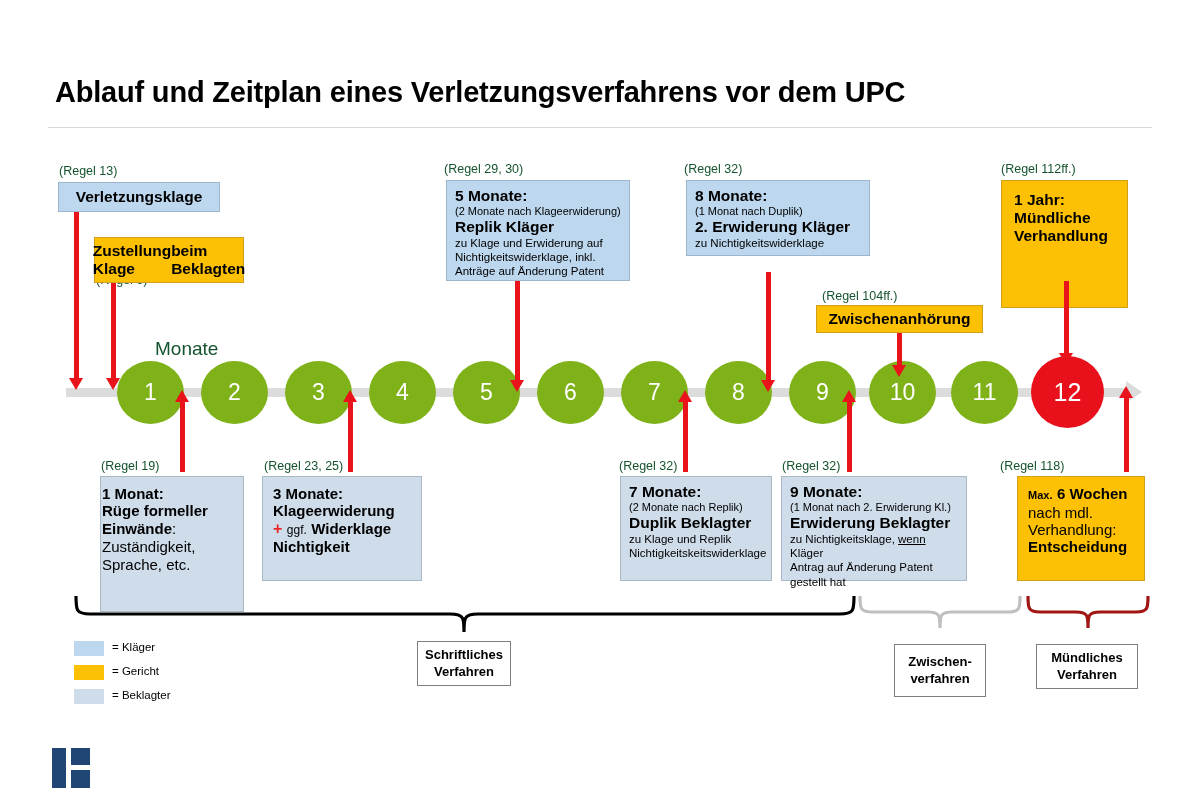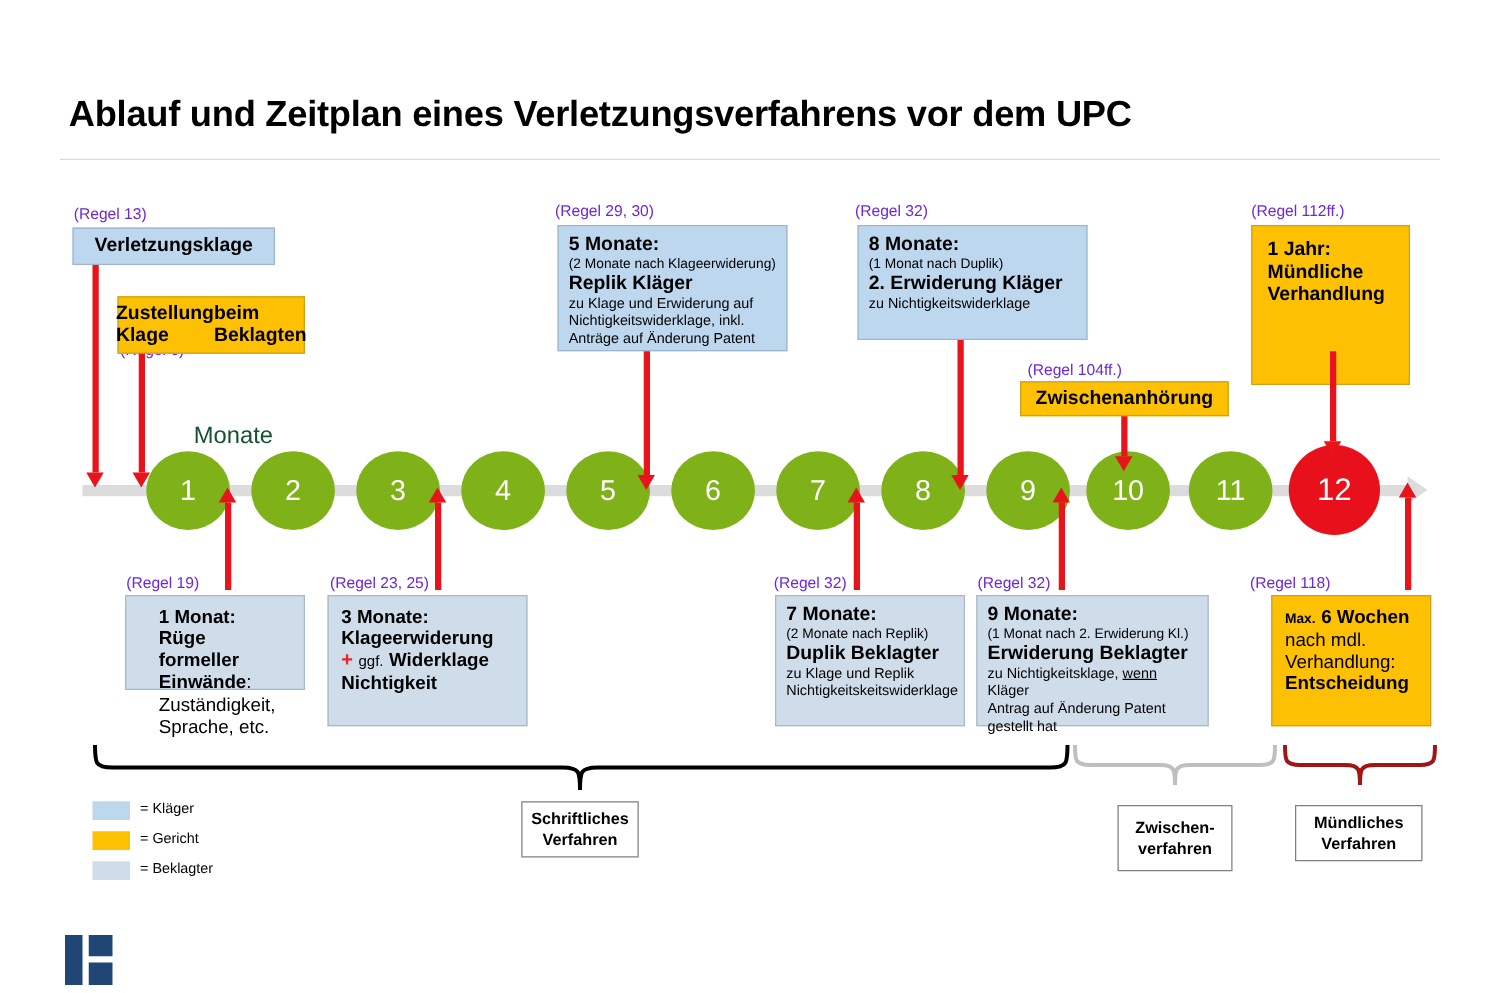--- a/index.html
+++ b/index.html
@@ -17,21 +17,21 @@
     left:55px;top:76px;width:1000px;
     font-size:29px;font-weight:bold;color:#000;
     letter-spacing:-0.2px;
   }
   #title-rule{
     left:48px;top:127px;width:1104px;height:1px;background:#d9d9d9;
   }
 
   
   .reglabel{
-    font-size:12.5px;color:#6d28d9;white-space:nowrap;
+    font-size:12.5px;color:#14532d;white-space:nowrap;
   }
   .box{
     box-sizing:border-box;
     border:1px solid #9a9a9a;
     padding:6px 8px;
     line-height:1.16;
     color:#000;
   }
   .box.klaeger{background:#bdd7ee;border-color:#9cb6cd;}
   .box.beklagter{background:#cfdcea;border-color:#a9b8c6;}
@@ -116,21 +116,21 @@
   <div class="abs box klaeger" style="left:446px;top:180px;width:184px;height:101px;">
     <div class="b-title">5 Monate:</div>
     <div class="b-sub">(2 Monate nach Klageerwiderung)</div>
     <div class="b-head">Replik Kläger</div>
     <div class="b-body">zu Klage und Erwiderung auf</div>
     <div class="b-body">Nichtigkeitswiderklage, inkl.</div>
     <div class="b-body">Anträge auf Änderung Patent</div>
   </div>
 
   <div class="abs reglabel" style="left:684px;top:162px;">(Regel 32)</div>
-  <div class="abs box klaeger" style="left:686px;top:180px;width:184px;height:92px;">
+  <div class="abs box klaeger" style="left:686px;top:180px;width:184px;height:76px;">
     <div class="b-title">8 Monate:</div>
     <div class="b-sub">(1 Monat nach Duplik)</div>
     <div class="b-head">2. Erwiderung Kläger</div>
     <div class="b-body">zu Nichtigkeitswiderklage</div>
   </div>
 
   <div class="abs reglabel" style="left:822px;top:289px;">(Regel 104ff.)</div>
   <div class="abs box gericht" style="left:816px;top:305px;width:167px;height:28px;display:flex;align-items:center;justify-content:center;">
     <span class="b-title">Zwischenanhörung</span>
   </div>
@@ -186,21 +186,21 @@
   <div class="arrow-line" style="left:683px;top:402px;height:70px;"></div>
   <div class="arrow-head-up" style="left:678px;top:390px;"></div>
 
   <div class="arrow-line" style="left:847px;top:402px;height:70px;"></div>
   <div class="arrow-head-up" style="left:842px;top:390px;"></div>
 
   <div class="arrow-line" style="left:1124px;top:398px;height:74px;"></div>
   <div class="arrow-head-up" style="left:1119px;top:386px;"></div>
 
   <div class="abs reglabel" style="left:101px;top:459px;">(Regel 19)</div>
-  <div class="abs box beklagter" style="left:100px;top:476px;width:144px;height:76px;padding:8px 26px;">
+  <div class="abs box beklagter" style="left:100px;top:476px;width:144px;height:136px;padding:8px 1px;">
     <div class="b-bold">1 Monat:</div>
     <div class="b-bold">Rüge formeller</div>
     <div><span class="b-bold">Einwände</span><span class="b-plain">:</span></div>
     <div class="b-plain">Zuständigkeit,</div>
     <div class="b-plain">Sprache, etc.</div>
   </div>
 
   <div class="abs reglabel" style="left:264px;top:459px;">(Regel 23, 25)</div>
   <div class="abs box beklagter" style="left:262px;top:476px;width:160px;height:105px;padding:8px 10px;">
     <div class="b-bold">3 Monate:</div>

